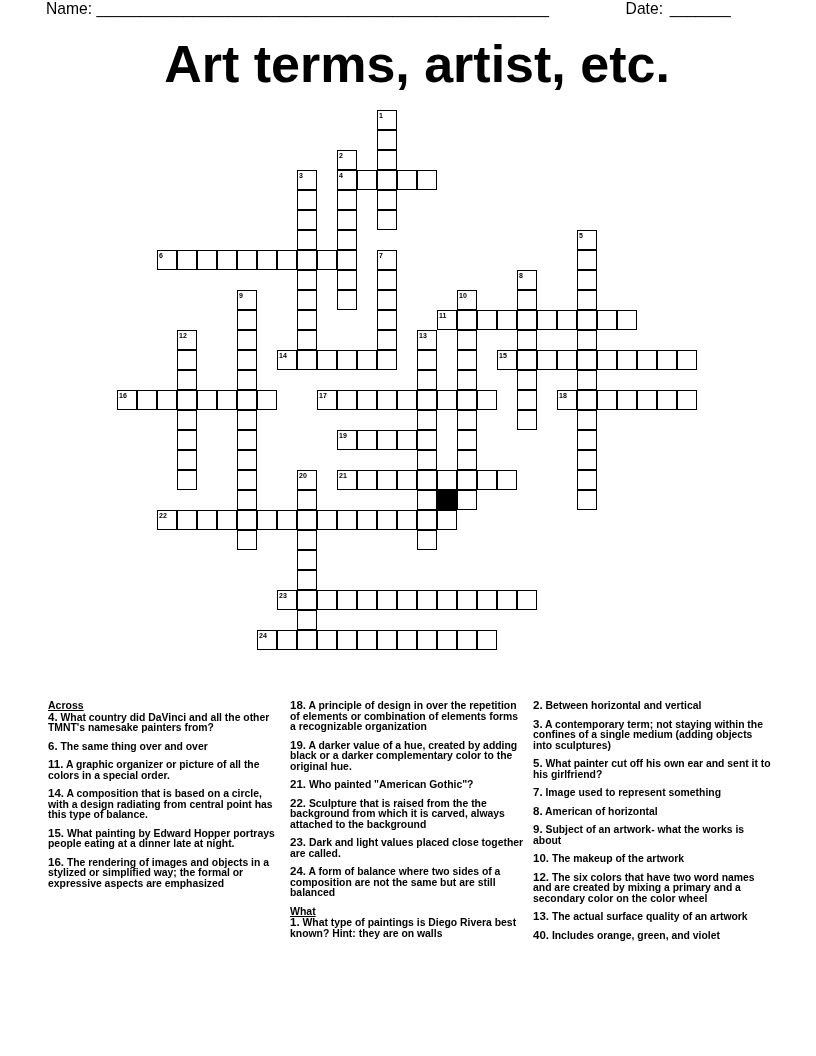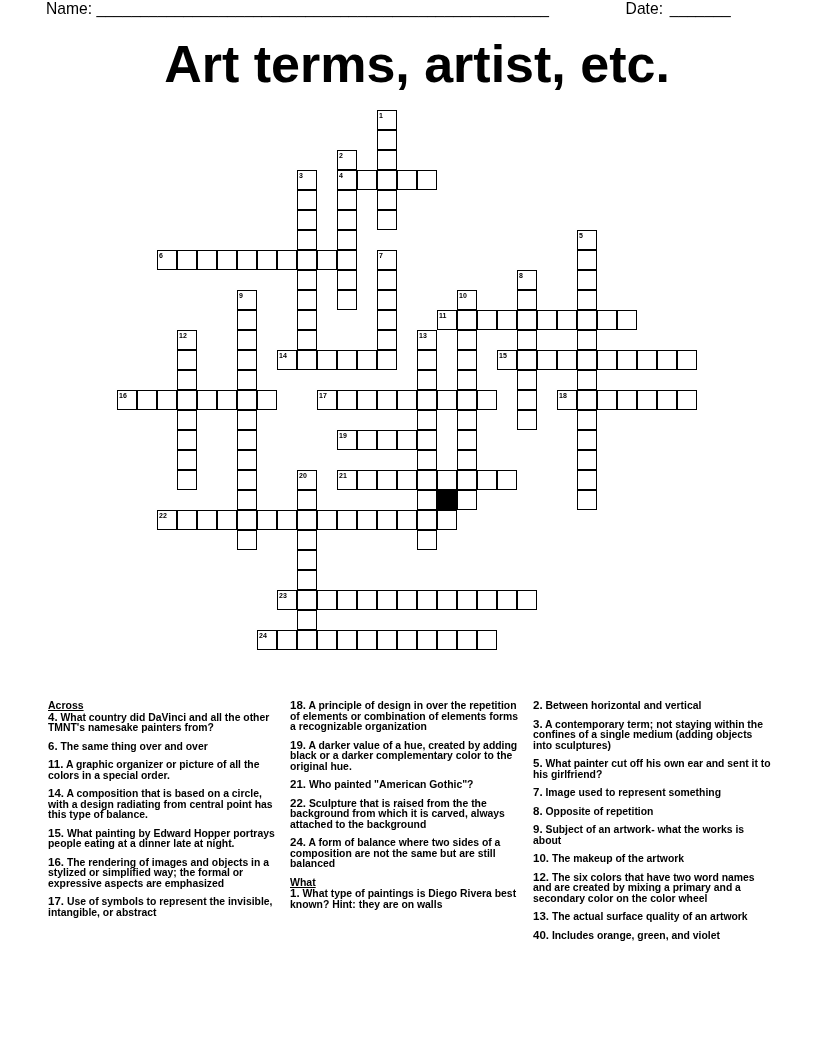--- a/index.html
+++ b/index.html
@@ -260,37 +260,37 @@
   </div>
 
 <div class="clues col1">
   <div class="sec">Across</div>
   <div class="clue"><span class="n">4.</span> <span>What country did DaVinci and all the other TMNT's namesake painters from?</span></div>
   <div class="clue"><span class="n">6.</span> <span>The same thing over and over</span></div>
   <div class="clue"><span class="n">11.</span> <span>A graphic organizer or picture of all the colors in a special order.</span></div>
   <div class="clue"><span class="n">14.</span> <span>A composition that is based on a circle, with a design radiating from central point has this type of balance.</span></div>
   <div class="clue"><span class="n">15.</span> <span>What painting by Edward Hopper portrays people eating at a dinner late at night.</span></div>
   <div class="clue"><span class="n">16.</span> <span>The rendering of images and objects in a stylized or simplified way; the formal or expressive aspects are emphasized</span></div>
-  <div class="clue"><span class="n">17.</span> <span>Use of symbols to represent the invisible, intangible, or abstract</span></div>
 </div>
 
 <div class="clues col2">
   <div class="clue"><span class="n">18.</span> <span>A principle of design in over the repetition of elements or combination of elements forms a recognizable organization</span></div>
   <div class="clue"><span class="n">19.</span> <span>A darker value of a hue, created by adding black or a darker complementary color to the original hue.</span></div>
   <div class="clue"><span class="n">21.</span> <span>Who painted "American Gothic"?</span></div>
   <div class="clue"><span class="n">22.</span> <span>Sculpture that is raised from the the background from which it is carved, always attached to the background</span></div>
+  <div class="clue"><span class="n">23.</span> <span>Dark and light values placed close together are called.</span></div>
   <div class="clue"><span class="n">24.</span> <span>A form of balance where two sides of a composition are not the same but are still balanced</span></div>
   <div class="sec">What</div>
   <div class="clue"><span class="n">1.</span> <span>What type of paintings is Diego Rivera best known? Hint: they are on walls</span></div>
 </div>
 
 <div class="clues col3">
   <div class="clue"><span class="n">2.</span> <span>Between horizontal and vertical</span></div>
   <div class="clue"><span class="n">3.</span> <span>A contemporary term; not staying within the confines of a single medium (adding objects into sculptures)</span></div>
   <div class="clue"><span class="n">5.</span> <span>What painter cut off his own ear and sent it to his girlfriend?</span></div>
   <div class="clue"><span class="n">7.</span> <span>Image used to represent something</span></div>
-  <div class="clue"><span class="n">8.</span> <span>Opposite of repetition</span></div>
+  <div class="clue"><span class="n">8.</span> <span>American of horizontal</span></div>
   <div class="clue"><span class="n">9.</span> <span>Subject of an artwork- what the works is about</span></div>
   <div class="clue"><span class="n">10.</span> <span>The makeup of the artwork</span></div>
   <div class="clue"><span class="n">12.</span> <span>The six colors that have two word names and are created by mixing a primary and a secondary color on the color wheel</span></div>
   <div class="clue"><span class="n">13.</span> <span>The actual surface quality of an artwork</span></div>
   <div class="clue"><span class="n">40.</span> <span>Includes orange, green, and violet</span></div>
 </div>
 
 </body></html>

